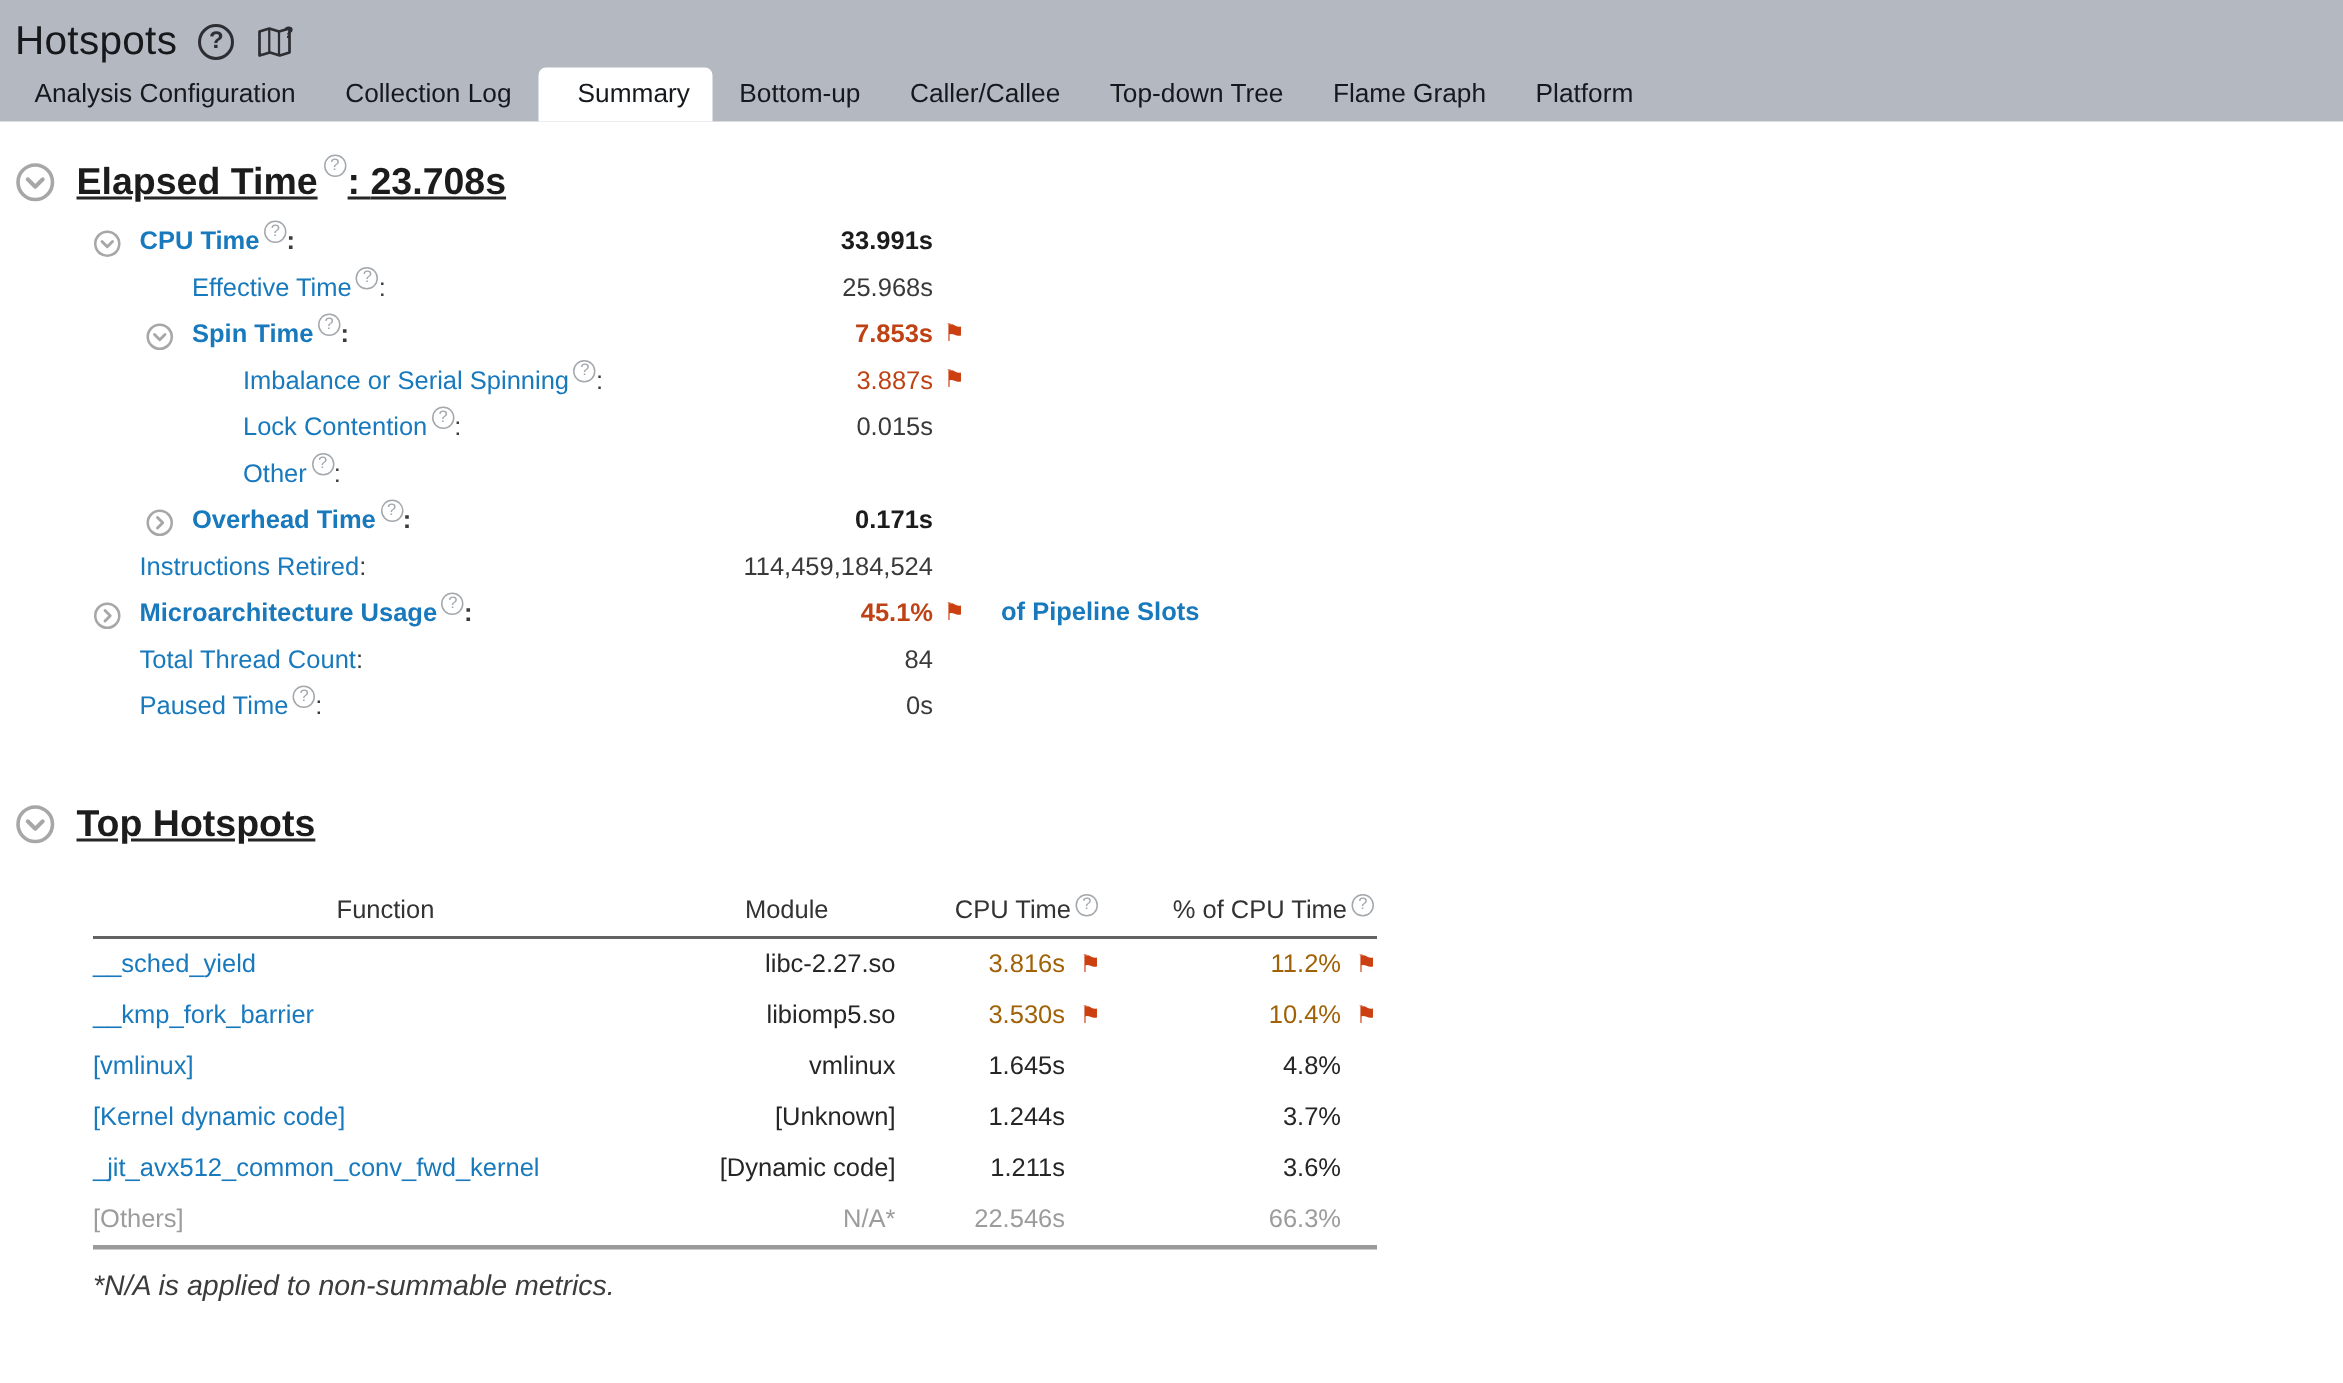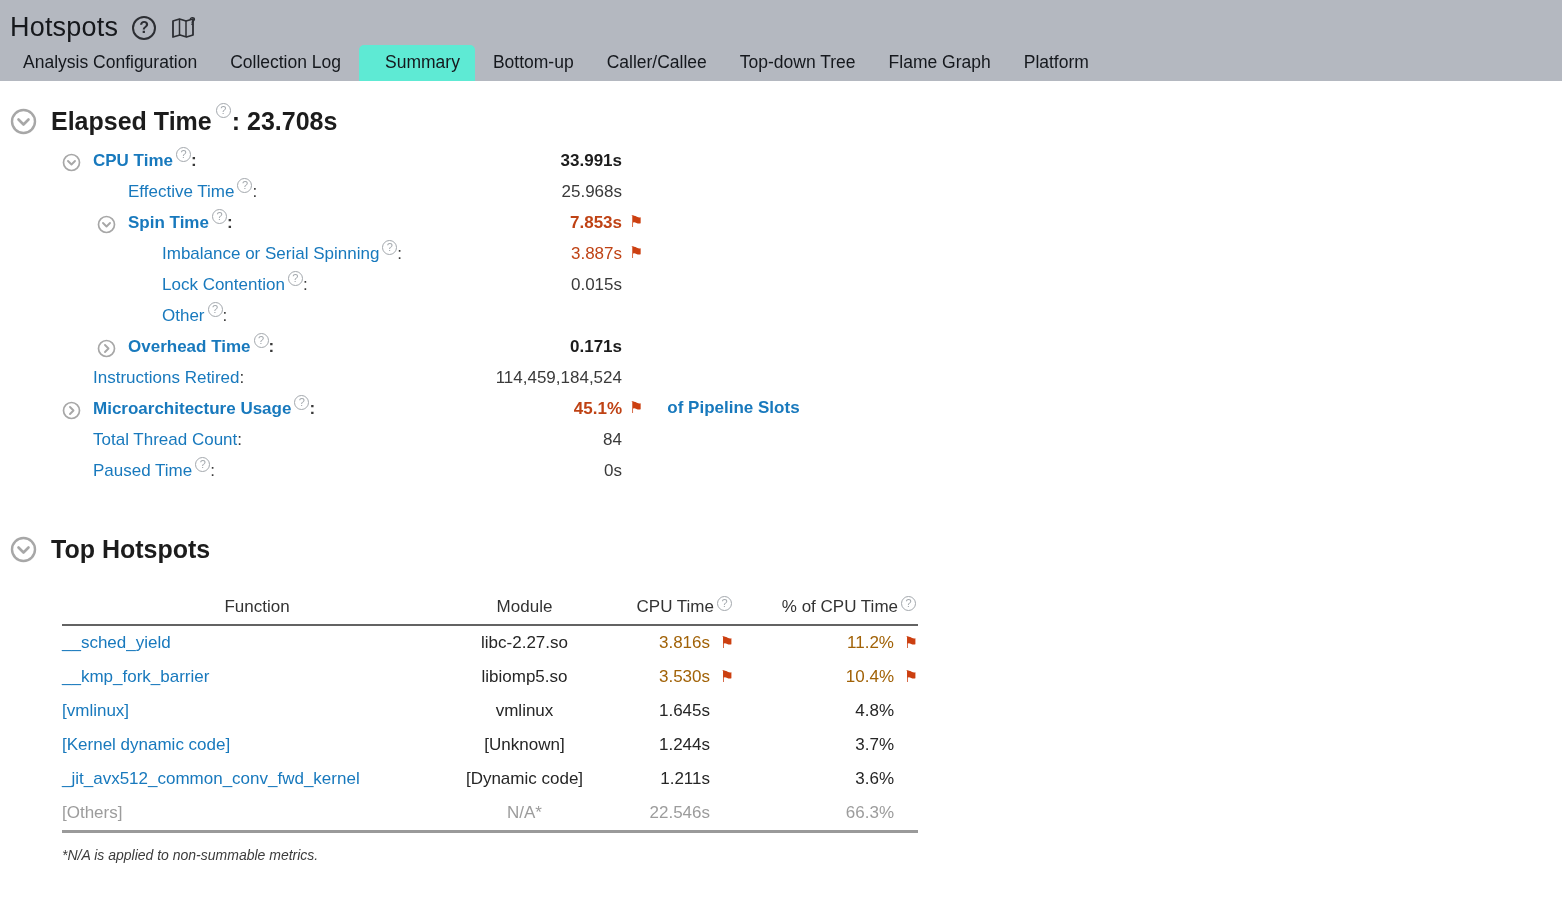--- a/index.html
+++ b/index.html
@@ -18,23 +18,23 @@
     width:24px; height:24px; border:2px solid #2c2e33; border-radius:50%;
     color:#2c2e33; font-size:16px; font-weight:bold; line-height:20px; text-align:center;
   }
   .map-icon svg { display:block; }
   
   .tabs { position:absolute; left:8px; bottom:0; display:flex; }
   .tab {
     padding:7px 15px 8px 15px; margin-right:3px; font-size:17.5px; color:#15181d;
     white-space:nowrap; cursor:default;
   }
-  .tab.active { background:#5eead4; border-radius:5px 5px 0 0;padding-left:26px; }
-  
-  .section-heading { display:flex; align-items:center; gap:14px; margin:26px 0 0 10px; }
+  .tab.active { background:#ffffff; border-radius:5px 5px 0 0;padding-left:26px; }
+  
+  .section-heading { display:flex; align-items:center; gap:14px; margin:26px 0 0 10px;text-decoration:underline; }
   .section-heading .chev { flex:0 0 auto; }
   .heading-text { font-size:25px; font-weight:bold; color:#1c1c1c; }
   .heading-text .sup-help { margin:0 1px 0 4px; }
   .metrics { position:relative; margin-top:12px; }
   .metric-row { position:relative; height:31px; }
   .m-expand { position:absolute; top:5px; }
   .m-label { position:absolute; top:3px; color:#1879bd; white-space:nowrap; cursor:pointer; }
   .m-label.bold { font-weight:bold; }
   .m-colon { color:#3a3a3a; }
   .m-value { position:absolute; left:0; top:3px; width:622px; text-align:right; color:#3a3a3a; }
@@ -52,28 +52,28 @@
   
   .th-heading { margin-top:46px; }
   .th-desc { margin:10px 0 0 62px; color:#2e2e2e; }
   .hs-table { width:856px; margin:26px 0 0 62px; }
   .hs-row { display:grid; grid-template-columns:390px 145px 137px 184px; align-items:center; height:34px; }
   .hs-row.header { border-bottom:2px solid #636363; color:#333; height:36px; }
   .hs-table .table-bottom { border-top:3px solid #9a9a9a; }
   .c-func { text-align:left; white-space:nowrap; }
   .hs-row.header .c-func { text-align:center; }
   .hs-row.header .c-mod { text-align:center; }
-  .c-mod { text-align:center; }
+  .c-mod { text-align:right; }
   .numcell { display:flex; justify-content:flex-end; align-items:center; }
   .numcell .flagbox { width:24px; text-align:right; }
   .hs-row.header .numcell { padding-right:2px; }
   .func-link { color:#1879bd; cursor:pointer; }
   .red-val { color:#a16207; }
   .muted, .muted .func-link, .muted .red-val { color:#9c9c9c !important; cursor:default; }
-  .footnote { margin:14px 0 0 62px; font-style:italic; font-size:14px; color:#3c3c3c; }
+  .footnote { margin:14px 0 0 62px; font-style:italic; font-size:19px; color:#3c3c3c; }
   .chev svg { display:block; }
   .rot-right { transform:rotate(-90deg); }
 </style>
 </head>
 <body>
 
 <div class="app-header">
   <div class="title-row">
     <div class="page-title">Hotspots</div>
     <div class="title-help">?</div>

